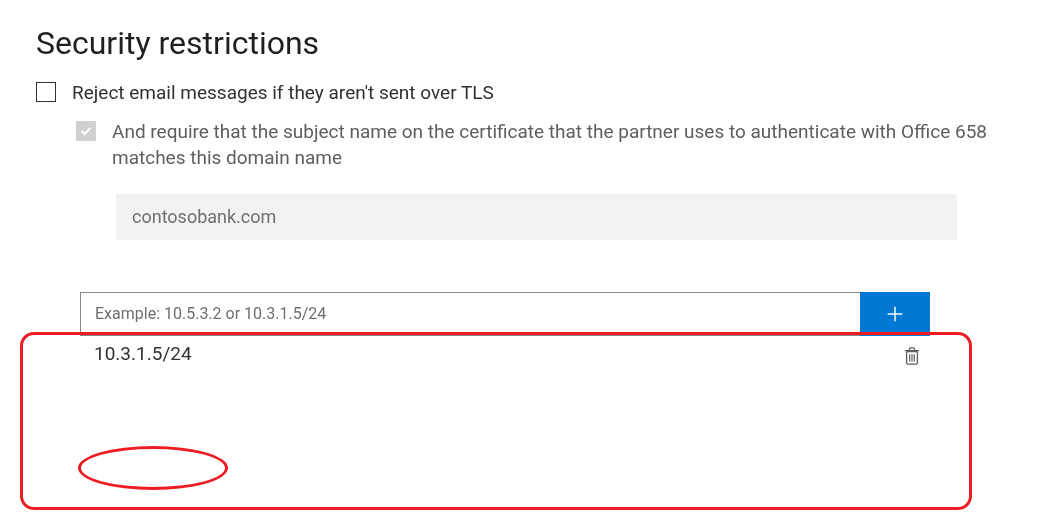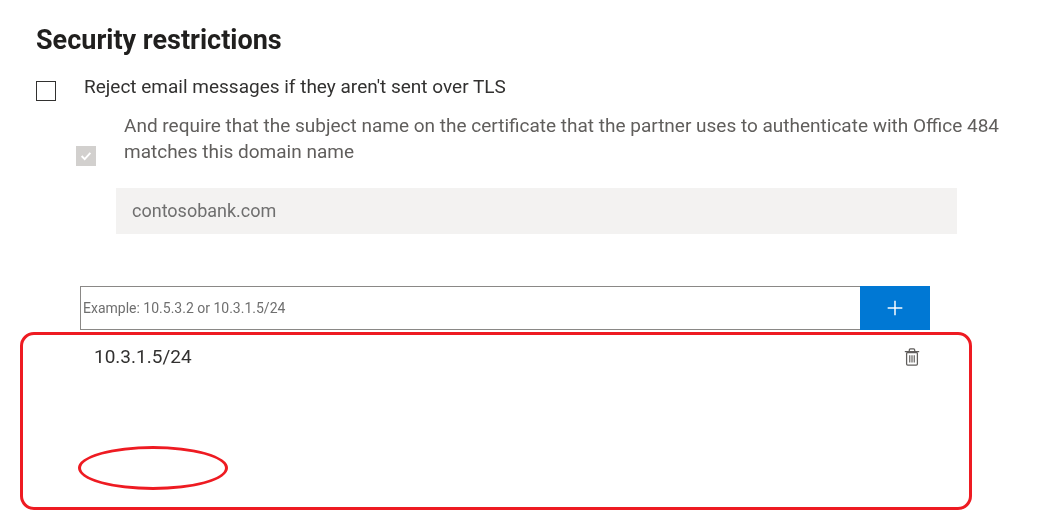--- a/index.html
+++ b/index.html
@@ -9,35 +9,34 @@
     color: #323130;
     background: #fff;
     width: 1052px;
     height: 526px;
     position: relative;
   }
   .page {
     padding: 24px 36px 20px 36px;
   }
   h1 {
-    font-size: 27px;
-    font-weight: 700;
+    font-size: 32px;
+    font-weight: 400;
     margin: 0 0 18px 0;
     color: #201f1e;
   }
   .subhead {
     font-size: 19px;
     color: #323130;
     margin-bottom: 26px;
   }
   .row {
     display: flex;
-    align-items: flex-end;
+    align-items: flex-start;
     margin-bottom: 12px;
-    gap: 12px;
   }
   .checkbox {
     width: 20px;
     height: 20px;
     border: 1px solid #323130;
     background: #fff;
     flex: 0 0 auto;
     margin-top: 2px;
     display: inline-flex;
     align-items: center;
@@ -87,42 +86,41 @@
     display: flex;
     margin-left: 40px;
     margin-top: 10px;
     width: 850px;
   }
   .ip-input {
     flex: 1 1 auto;
     height: 44px;
     border: 1px solid #8a8886;
     border-right: none;
-    padding: 0 2px;
-    font-size: 14px;
+    padding: 0 14px;
+    font-size: 16px;
     font-family: inherit;
     color: #323130;
     background: #fff;
   }
   .ip-input::placeholder { color: #6f6f6f; }
   .add-btn {
     width: 70px;
     height: 44px;
     background: #0078d4;
     border: none;
     display: inline-flex;
     align-items: center;
     justify-content: center;
     cursor: pointer;
     flex: 0 0 auto;
   }
   .add-btn svg { width: 22px; height: 22px; }
   .ip-item-row {
     display: flex;
-    align-items: center;
     justify-content: space-between;
     margin-left: 40px;
     width: 850px;
     height: 42px;
     margin-top: 6px;
     padding: 0 4px 0 14px;
   }
   .ip-item-text {
     font-size: 19px;
     color: #323130;
@@ -174,21 +172,21 @@
     <span class="check-label">Reject email messages if they aren't sent over TLS</span>
   </div>
 
   
   <div class="row indent-1">
     <span class="checkbox disabled">
       <svg viewBox="0 0 16 16">
           <polyline class="tick" points="3,8 6.5,11.5 13,4.5"></polyline>
         </svg>
     </span>
-    <span class="check-label muted">And require that the subject name on the certificate that the partner uses to authenticate with Office 484 matches this domain name</span>
+    <span class="check-label muted">And require that the subject name on the certificate that the partner uses to authenticate with Office 658 matches this domain name</span>
   </div>
 
   <input class="domain-input" type="text" disabled="" value="contosobank.com" style="">
 
   
   <div class="ip-section">
 
     <div class="ip-input-row">
       <input class="ip-input" type="text" placeholder="Example: 10.5.3.2 or 10.3.1.5/24" style="">
       <button class="add-btn">

